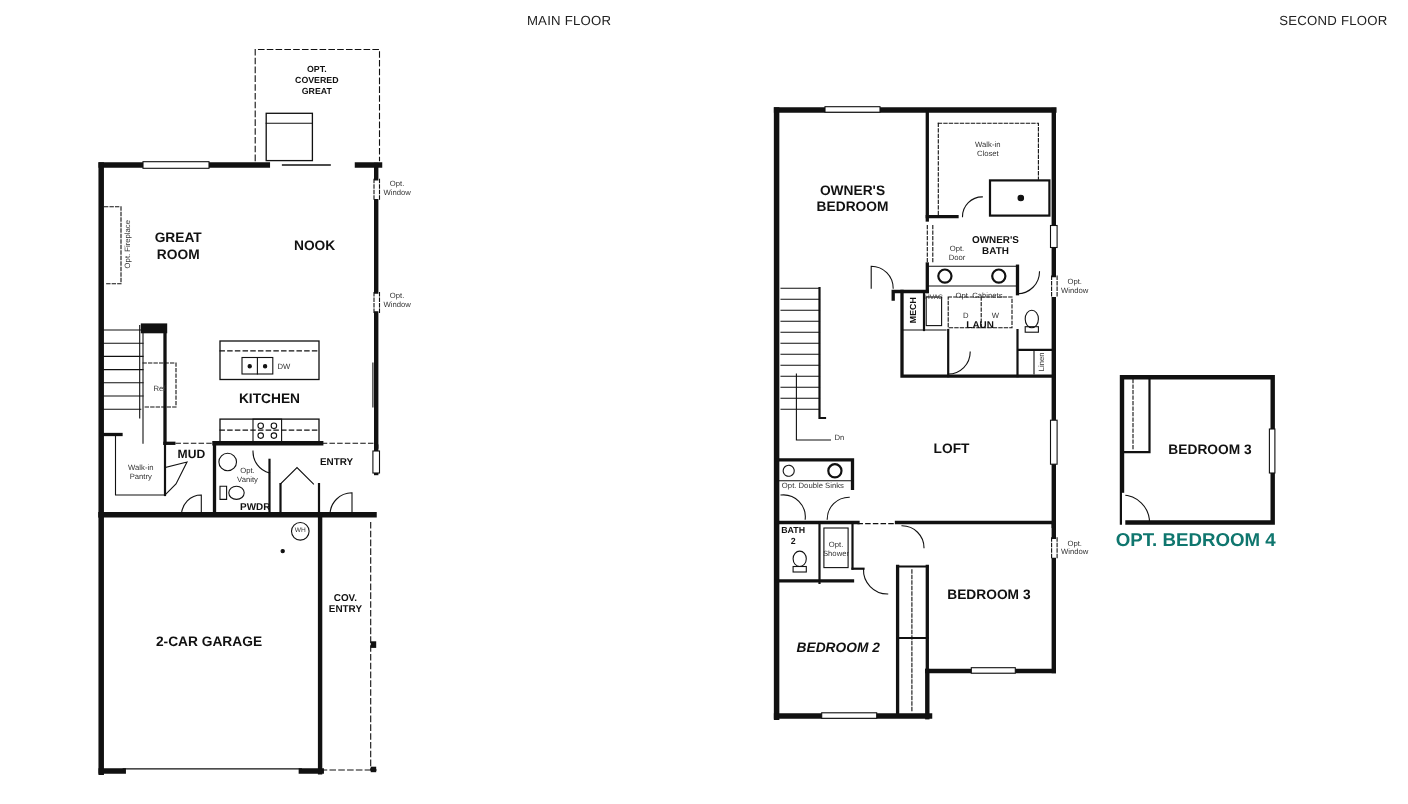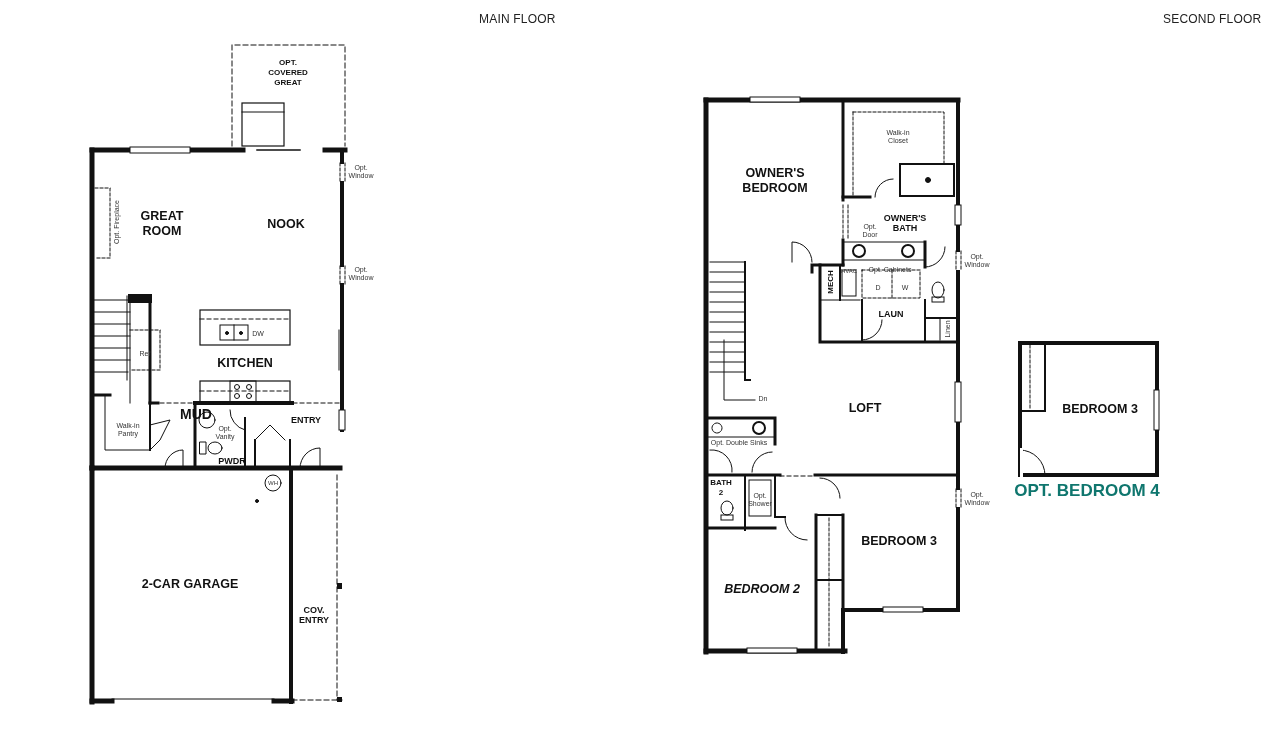--- a/index.html
+++ b/index.html
@@ -178,46 +178,46 @@
   </g>
 </svg>
 
 <div class="lbl" style="left:288px;top:73px;font-size:8px;line-height:10px;">OPT.
 COVERED
 GREAT</div>
 <div class="lbl" style="left:162px;top:224px;">GREAT
 ROOM</div>
 <div class="lbl" style="left:286px;top:224px;">NOOK</div>
 <div class="lbl" style="left:245px;top:363px;">KITCHEN</div>
-<div class="lbl" style="left:174px;top:414px;font-size:14px;margin-left:22px;">MUD</div>
+<div class="lbl" style="left:174px;top:414px;font-size:11px;">MUD</div>
 <div class="lbl" style="left:306px;top:420px;font-size:9px;">ENTRY</div>
 <div class="lbl" style="left:232px;top:461px;font-size:9px;">PWDR</div>
 <div class="lbl" style="left:190px;top:584px;">2-CAR GARAGE</div>
-<div class="lbl" style="left:314px;top:615px;font-size:9px;line-height:10px;text-align:center;">COV.
+<div class="lbl" style="left:314px;top:548px;font-size:9px;line-height:10px;text-align:center;">COV.
 ENTRY</div>
 
 <div class="sm rot" style="left:117px;top:222px;">Opt. Fireplace</div>
 <div class="sm" style="left:361px;top:172px;">Opt.
 Window</div>
 <div class="sm" style="left:361px;top:274px;">Opt.
 Window</div>
 <div class="sm" style="left:145px;top:354px;">Ref</div>
 <div class="sm" style="left:258px;top:334px;">DW</div>
 <div class="sm" style="left:128px;top:430px;">Walk-in
 Pantry</div>
 <div class="sm" style="left:225px;top:433px;">Opt.
 Vanity</div>
 <div class="sm" style="left:273px;top:483px;font-size:6px;">WH</div>
 
 <div class="lbl" style="left:775px;top:181px;">OWNER'S
 BEDROOM</div>
 <div class="lbl" style="left:905px;top:223px;font-size:9px;line-height:10px;">OWNER'S
 BATH</div>
 <div class="lbl rot" style="left:830px;top:282px;font-size:8px;">MECH</div>
-<div class="lbl" style="left:891px;top:314px;font-size:9px;">LAUN</div>
+<div class="lbl" style="left:891px;top:296px;font-size:9px;">LAUN</div>
 <div class="lbl" style="left:865px;top:408px;">LOFT</div>
 <div class="lbl" style="left:721px;top:488px;font-size:8px;line-height:10px;">BATH
 2</div>
 <div class="lbl" style="left:899px;top:541px;">BEDROOM 3</div>
 <div class="lbl" style="left:762px;top:589px;font-style:italic;">BEDROOM 2</div>
 
 <div class="sm" style="left:898px;top:137px;">Walk-in
 Closet</div>
 <div class="sm" style="left:870px;top:231px;">Opt.
 Door</div>

